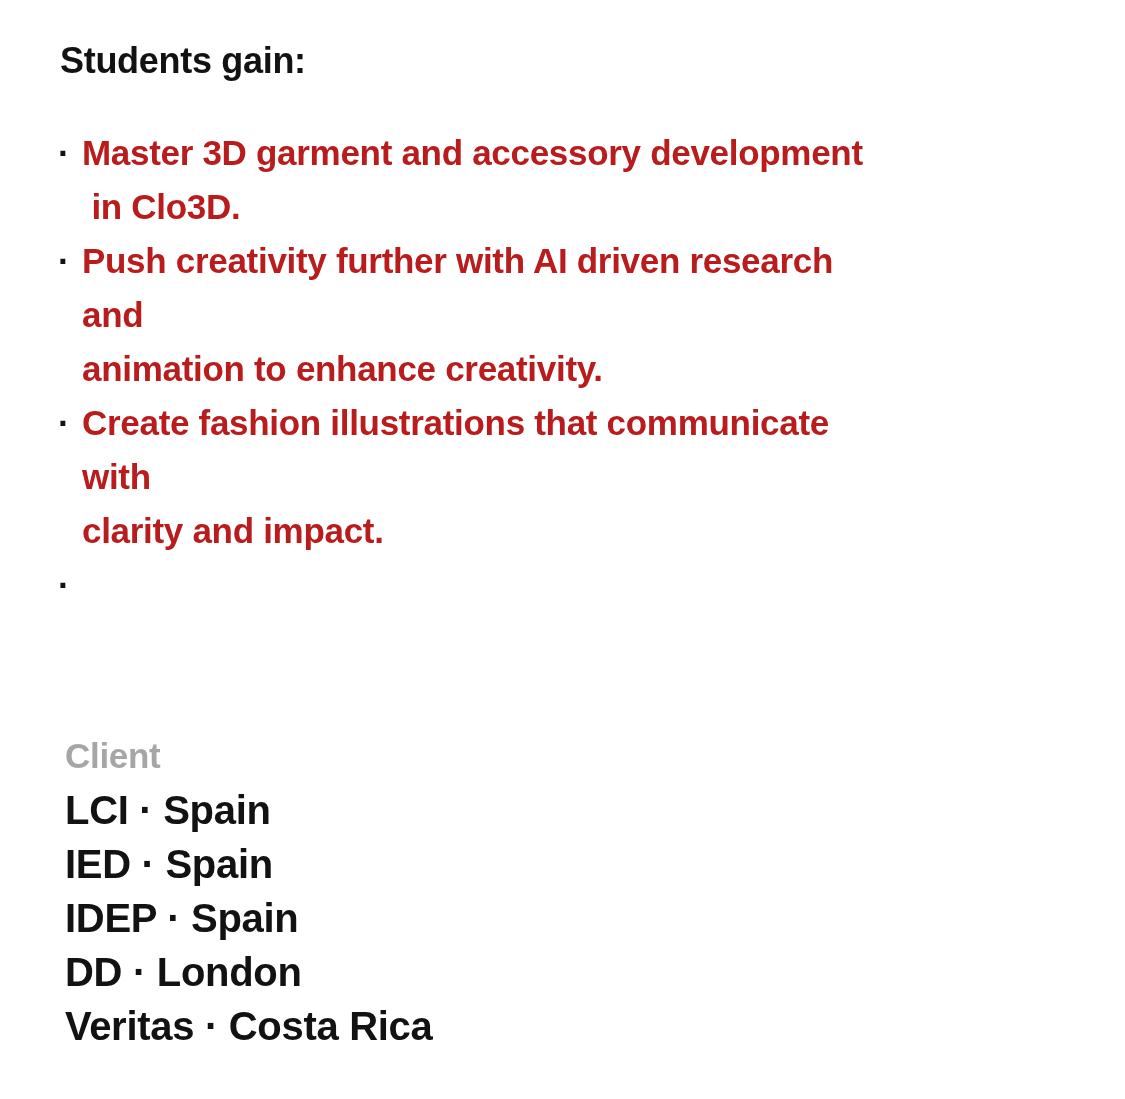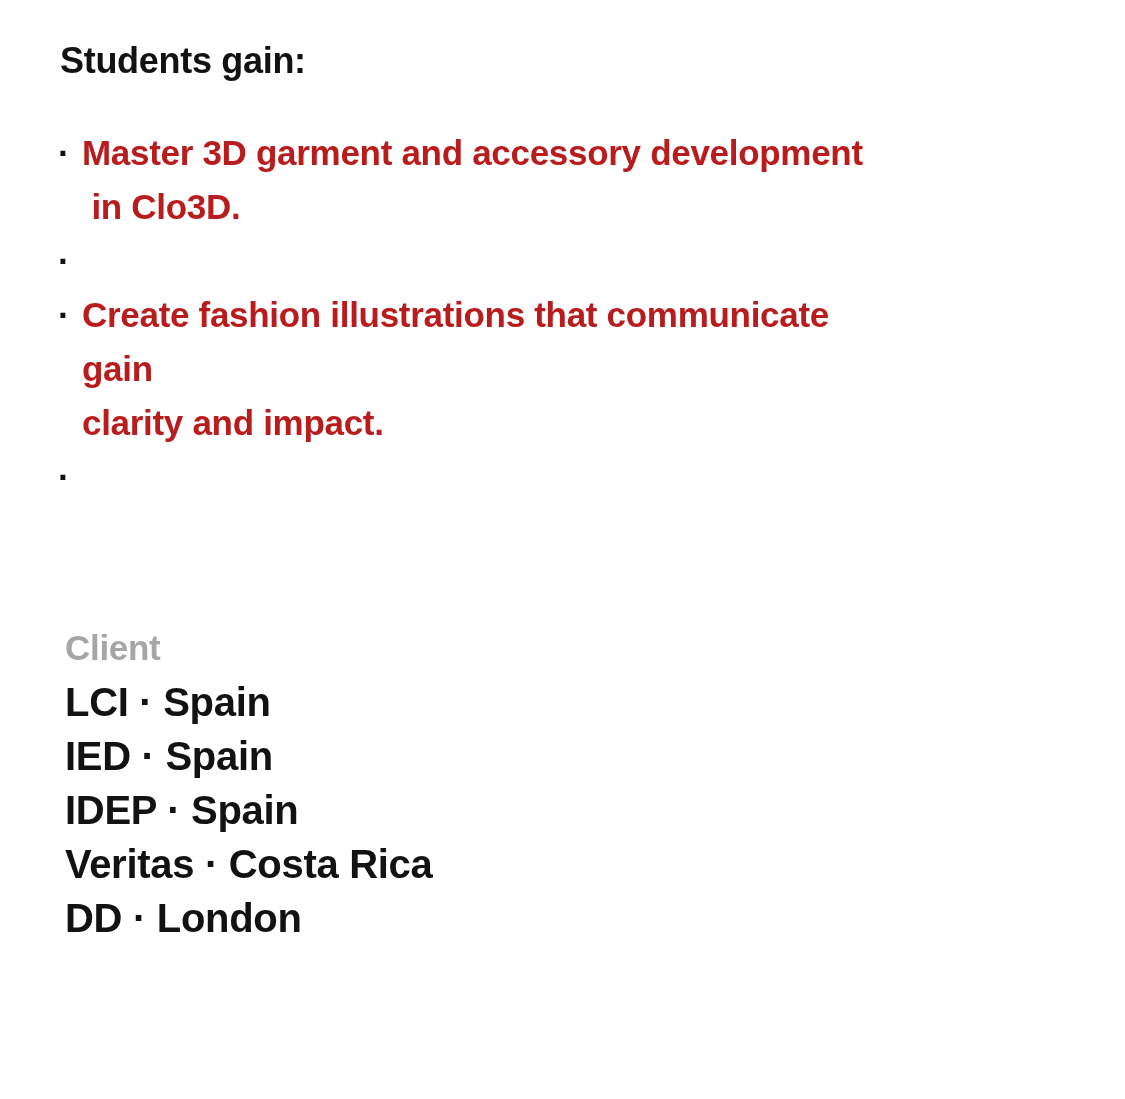--- a/index.html
+++ b/index.html
@@ -80,33 +80,35 @@
   <h1 class="heading">Students gain:</h1>
 
   <ul class="bullet-list">
     <li class="bullet-row">
       <span class="bullet-marker">·</span>
       <span class="bullet-text">Master 3D garment and accessory development
  in Clo3D.</span>
     </li>
     <li class="bullet-row">
       <span class="bullet-marker">·</span>
+      <span class="bullet-text">Push creativity further with AI driven research and
+animation to enhance creativity.</span>
     </li>
     <li class="bullet-row">
       <span class="bullet-marker">·</span>
-      <span class="bullet-text">Create fashion illustrations that communicate gain
+      <span class="bullet-text">Create fashion illustrations that communicate with
 clarity and impact.</span>
     </li>
     <li class="bullet-row">
       <span class="bullet-marker">·</span>
     </li>
   </ul>
 
   <div class="client-section">
     <div class="client-label">Client</div>
     <div class="client-item">LCI · Spain</div>
     <div class="client-item">IED · Spain</div>
     <div class="client-item">IDEP · Spain</div>
+    <div class="client-item">DD · London</div>
     <div class="client-item">Veritas · Costa Rica</div>
-    <div class="client-item">DD · London</div>
   </div>
 
 </div>
 
 </body></html>

